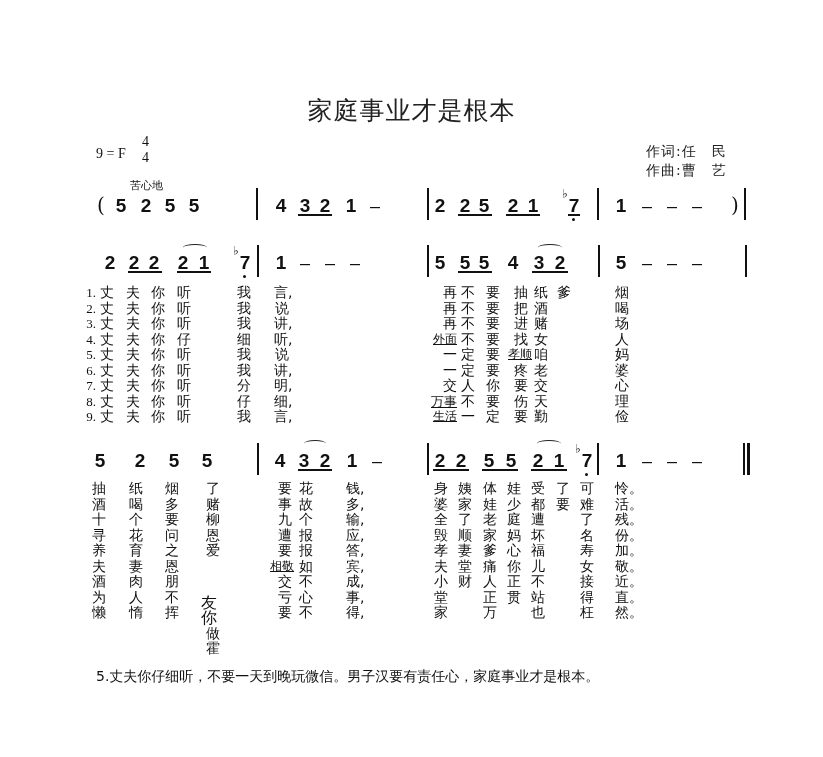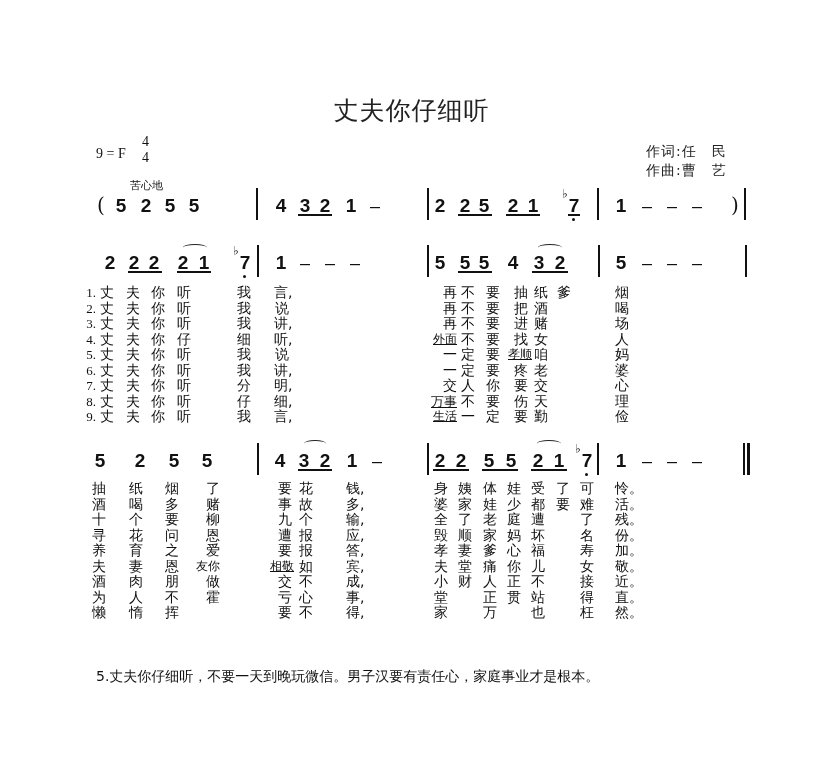--- a/index.html
+++ b/index.html
@@ -21,21 +21,21 @@
   .flat { font-family:"DejaVu Serif", serif; font-size:12px; line-height:12px; }
   .dot { width:3px; height:3px; background:#111; border-radius:50%; }
   .slur { border-top:1.5px solid #222; border-radius:50% 50% 0 0; height:6px; }
   .lyr { font-family:"DejaVu Sans", sans-serif; font-size:14px; line-height:15.5px; width:16px; text-align:center; color:#111; }
   .num { font-family:"Liberation Serif", serif; font-size:13px; line-height:15.5px; text-align:right; width:12px; }
   .footer { left:96px; top:668px; font-size:14px; color:#111; }
 </style>
 </head>
 <body>
 
-<div class="abs title">丈夫你仔细听</div>
+<div class="abs title">家庭事业才是根本</div>
 <div class="abs key">9 = F</div>
 <div class="abs frac">
   <div>4</div>
   <div>4</div>
 </div>
 <div class="abs credit" style="left:646px;top:143px;">作词:任　民</div>
 <div class="abs credit" style="left:646px;top:162px;">作曲:曹　艺</div>
 <div class="abs tempo">苦心地</div>
 
 <div>
@@ -335,21 +335,21 @@
       <div class="lyr">不</div>
       <div class="lyr">挥</div>
   </div>
   <div class="abs" style="left:196px;top:481px;">
     <div class="lyr" style="width:24px;text-align:right;"></div>
       <div class="lyr" style="width:24px;text-align:right;">了</div>
       <div class="lyr" style="width:24px;text-align:right;">赌</div>
       <div class="lyr" style="width:24px;text-align:right;">柳</div>
       <div class="lyr" style="width:24px;text-align:right;">恩</div>
       <div class="lyr" style="width:24px;text-align:right;">爱</div>
-      <div class="lyr" style="width:26px;text-align:left;font-size:12px;">友你</div>
+      <div class="lyr" style="width:26px;text-align:center;font-size:16px;margin-top:36px;">友你</div>
       <div class="lyr" style="width:24px;text-align:right;">做</div>
       <div class="lyr" style="width:24px;text-align:right;">霍</div>
   </div>
   <div class="abs" style="left:266px;top:481px;">
     <div class="lyr" style="width:26px;text-align:right;">要</div>
       <div class="lyr" style="width:26px;text-align:right;">事</div>
       <div class="lyr" style="width:26px;text-align:right;">九</div>
       <div class="lyr" style="width:26px;text-align:right;">遭</div>
       <div class="lyr" style="width:26px;text-align:right;">要</div>
       <div class="lyr" style="width:28px;text-align:right;font-size:12px;text-decoration:underline;">相敬</div>

